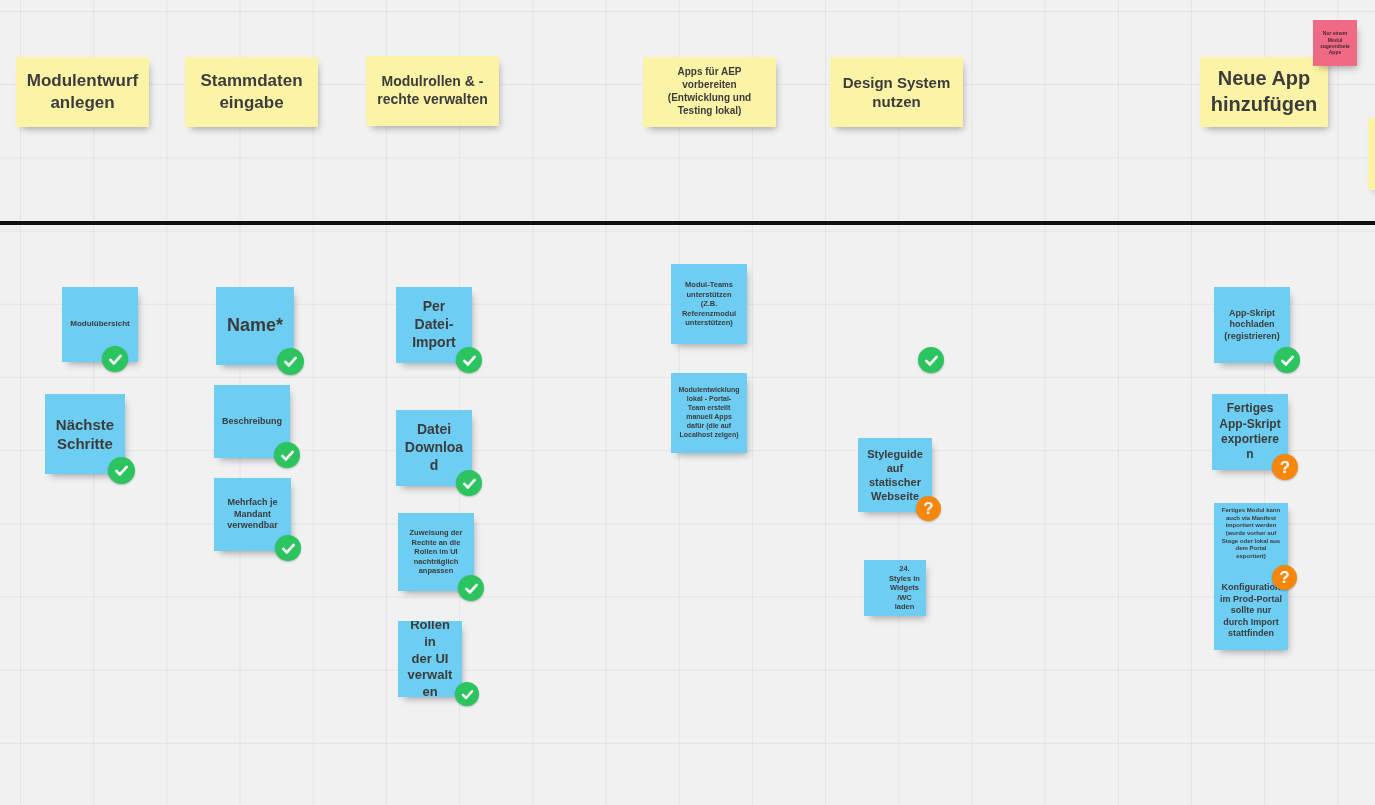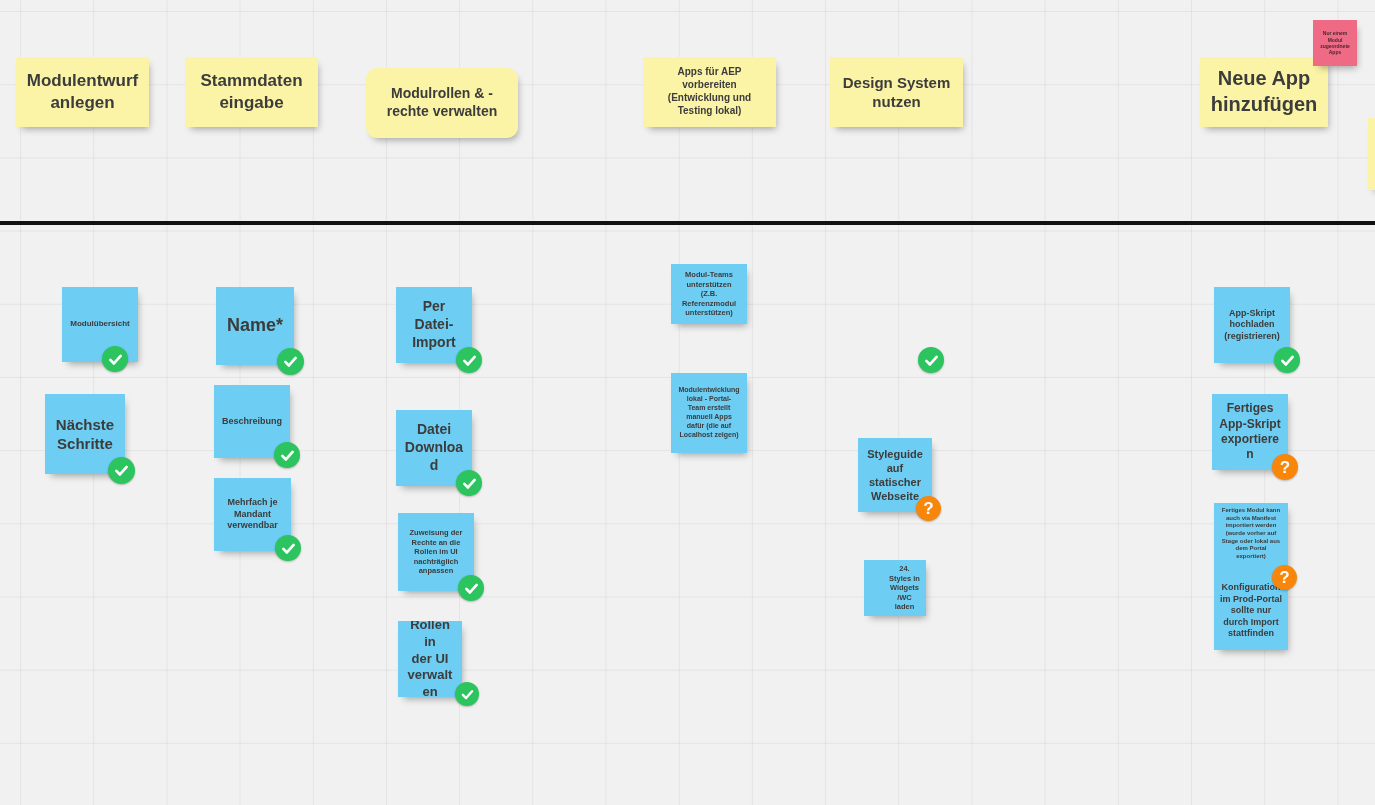--- a/index.html
+++ b/index.html
@@ -71,21 +71,21 @@
 <div id="board">
   <div class="divider" style="top:221px;"></div>
 <div class="note yellow" style="left: 16px; top: 57px; width: 133px; height: 70px;">
       <span style="font-size: 17px;">Modulentwurf
 anlegen</span>
     </div>
     <div class="note yellow" style="left: 185px; top: 57px; width: 133px; height: 70px;">
       <span style="font-size: 17px;">Stammdaten
 eingabe</span>
     </div>
-    <div class="note yellow" style="left: 366px; top: 68px; width: 152px; height: 70px; border-radius: 11px;">
+    <div class="note yellow" style="left: 366px; top: 56px; width: 133px; height: 70px;">
       <span style="font-size: 14px;">Modulrollen &amp; -
 rechte verwalten</span>
     </div>
     <div class="note yellow" style="left: 643px; top: 57px; width: 133px; height: 70px;">
       <span style="font-size: 10px;">Apps für AEP
 vorbereiten
 (Entwicklung und
 Testing lokal)</span>
     </div>
     <div class="note yellow" style="left: 830px; top: 57px; width: 133px; height: 70px;">
@@ -182,21 +182,21 @@
     <div class="note blue" style="left: 398px; top: 621px; width: 64px; height: 76px;">
       <span style="font-size: 13px;">Rollen in
 der UI
 verwalten</span>
     </div>
     <div class="badge check" style="left: 455px; top: 682px; width: 24px; height: 24px;">
       <svg width="17" height="17" viewBox="0 0 24 24" aria-hidden="true">
         <path d="M5.5 12.5 L10 17 L18.5 7.5" fill="none" stroke="#ffffff" stroke-width="3.4" stroke-linecap="round" stroke-linejoin="round"></path>
       </svg>
     </div>
-    <div class="note blue" style="left: 671px; top: 264px; width: 76px; height: 60px;">
+    <div class="note blue" style="left: 671px; top: 264px; width: 76px; height: 80px;">
       <span style="font-size: 7.5px;">Modul-Teams
 unterstützen
 (Z.B.
 Referenzmodul
 unterstützen)</span>
     </div>
     <div class="note blue" style="left: 671px; top: 373px; width: 76px; height: 80px;">
       <span style="font-size: 7px;">Modulentwicklung
 lokal - Portal-
 Team erstellt

